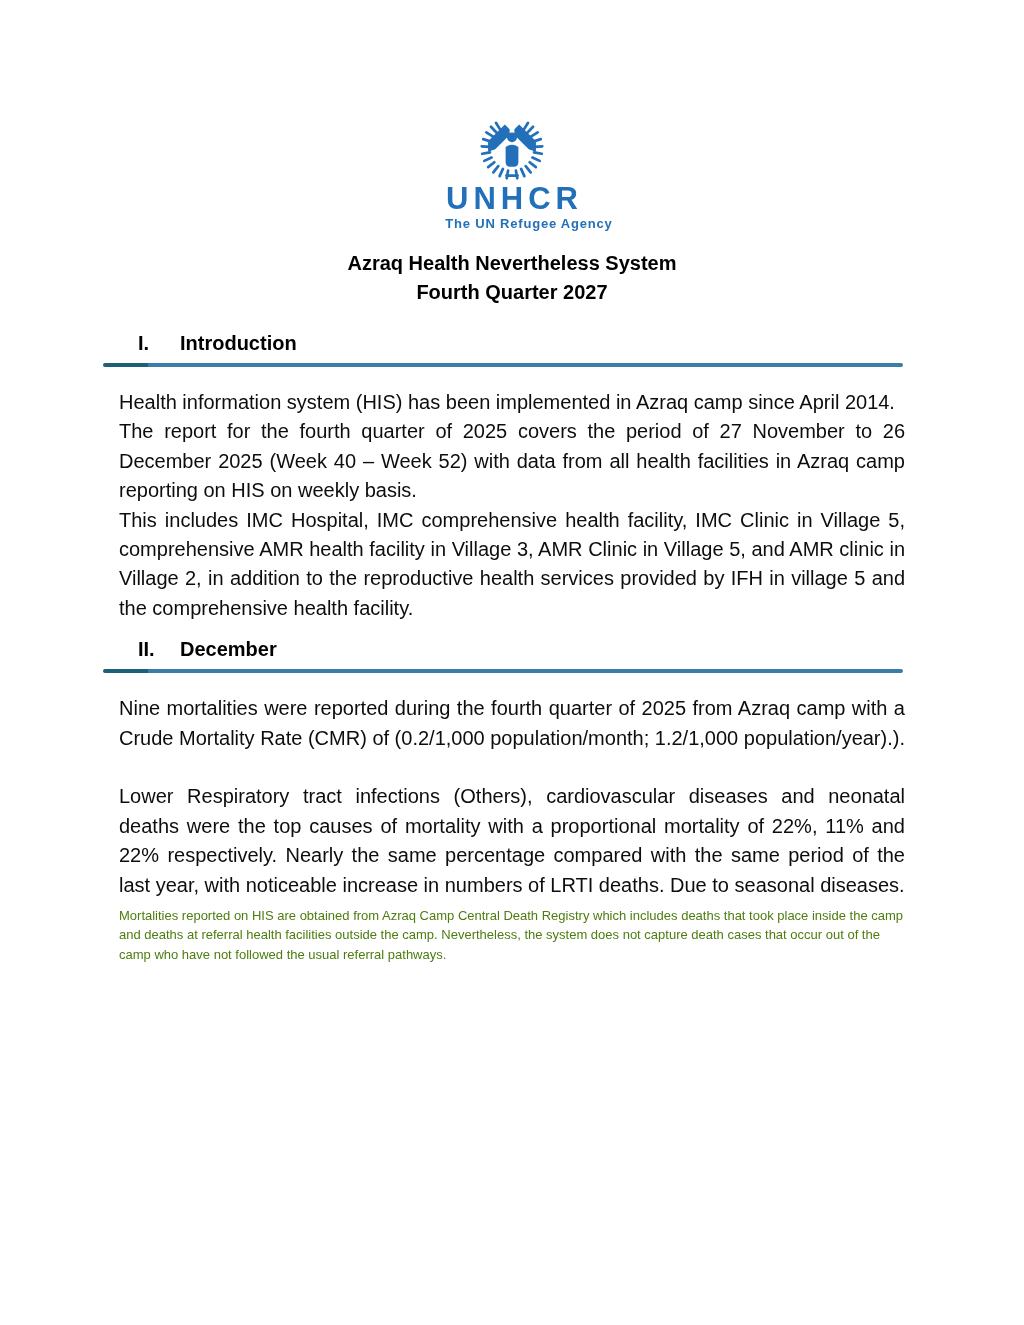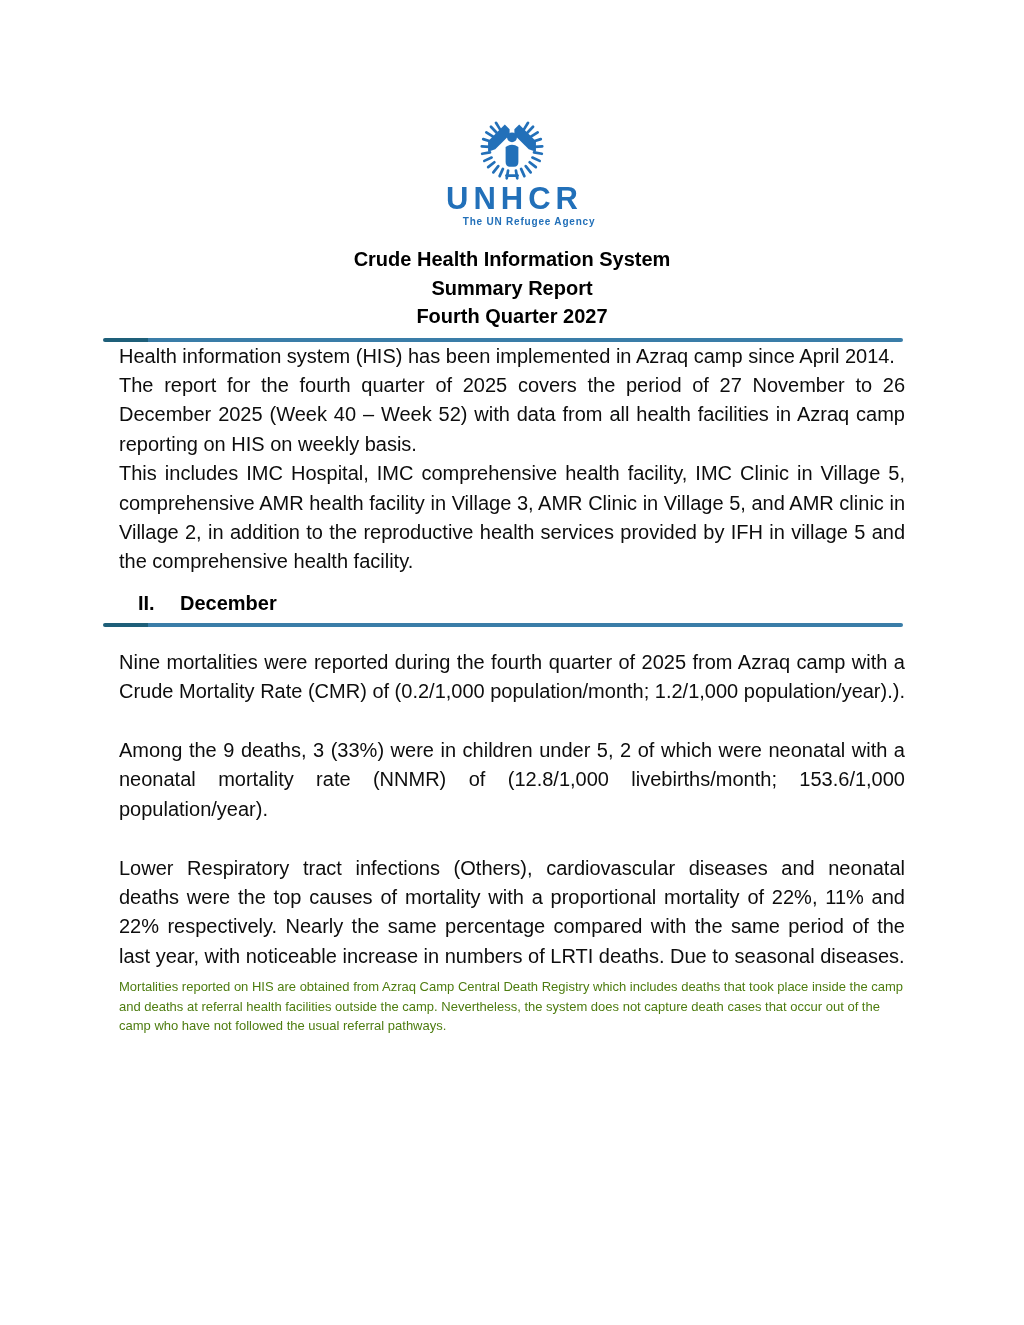--- a/index.html
+++ b/index.html
@@ -12,21 +12,21 @@
   .page { position: relative; width: 1024px; height: 1030px; background: #fff; }
 
   
   .logo-block { text-align: center; padding-top: 115px; }
   .emblem { display: block; margin: 0 auto; }
   .wordmark {
     color: #2270B9; font-weight: bold; font-size: 31px;
     letter-spacing: 5px; text-indent: 5px; line-height: 1.0; margin-top: 1px;
   }
   .tagline {
-    color: #2270B9; font-weight: bold; font-size: 10px;
+    color: #2270B9; font-weight: bold; font-size: 13px;
     letter-spacing: 0.8px; margin-top: 2px; padding-left: 34px;
   }
 
   
   .title-block {
     text-align: center; font-weight: bold; font-size: 20px;
     line-height: 28.5px; margin-top: 18px;
   }
 
   
@@ -40,21 +40,21 @@
   .sec-mortality .sec-heading { margin-top: 13px; }
   .rule {
     height: 4px; margin-top: 7px; margin-left: -16px; width: 800px;
     background: linear-gradient(to right, #1E5F79 0px, #1E5F79 45px, #3A7DA8 45px, #3A7DA8 100%);
     border-radius: 2px;
   }
   p.body-par {
     font-size: 20px; line-height: 29.4px; text-align: justify;
     margin: 0; color: #0d0d0d;
   }
-  .sec-intro p.body-par:first-of-type { }
+  .sec-intro p.body-par:first-of-type { margin-top: 21px; }
   .sec-mortality p.body-par:first-of-type { margin-top: 21px; }
   .sec-mortality p.body-par { margin-bottom: 29.4px; }
   .sec-mortality p.body-par:last-of-type { margin-bottom: 0; }
 
   .footnote {
     font-size: 13px; line-height: 19.4px; color: #4d7c0f;
     margin-top: 6px; text-align: left;
   }
 </style>
 </head>
@@ -94,40 +94,41 @@
         <path d="M 100 46 L 100 33 L 79 12 L 73 18 L 73 25 L 91 43 Z"></path>
         <circle cx="70" cy="28" r="6.2"></circle>
         <path d="M 62 40 Q 70 34.5 78 40 L 78 59 Q 78 65 72.5 65 L 67.5 65 Q 62 65 62 59 Z"></path>
       </g>
     </svg>
     <div class="wordmark">UNHCR</div>
     <div class="tagline">The UN Refugee Agency</div>
   </header>
 
   <div class="title-block">
-    <div>Crude Health Information System</div>
-    <div>Summary Report</div>
+    <div>Azraq Health Nevertheless System</div>
     <div>Fourth Quarter 2027</div>
   </div>
 
   <div class="content">
 
     <section class="sec-intro">
+      <div class="sec-heading">
+        <span class="num">I.</span><span class="lbl">Introduction</span>
+      </div>
       <div class="rule"></div>
       <p class="body-par">Health information system (HIS) has been implemented in Azraq camp since April 2014.</p>
       <p class="body-par">The report for the fourth quarter of 2025 covers the period of 27 November to 26 December 2025 (Week 40 – Week 52) with data from all health facilities in Azraq camp reporting on HIS on weekly basis.</p>
       <p class="body-par">This includes IMC Hospital, IMC comprehensive health facility, IMC Clinic in Village 5, comprehensive AMR health facility in Village 3, AMR Clinic in Village 5, and AMR clinic in Village 2, in addition to the reproductive health services provided by IFH in village 5 and the comprehensive health facility.</p>
     </section>
 
     <section class="sec-mortality">
       <div class="sec-heading">
         <span class="num">II.</span><span class="lbl">December</span>
       </div>
       <div class="rule"></div>
       <p class="body-par">Nine mortalities were reported during the fourth quarter of 2025 from Azraq camp with a Crude Mortality Rate (CMR) of (0.2/1,000 population/month; 1.2/1,000 population/year).).</p>
-      <p class="body-par">Among the 9 deaths, 3 (33%) were in children under 5, 2 of which were neonatal with a neonatal mortality rate (NNMR) of (12.8/1,000 livebirths/month; 153.6/1,000 population/year).</p>
       <p class="body-par">Lower Respiratory tract infections (Others), cardiovascular diseases and neonatal deaths were the top causes of mortality with a proportional mortality of 22%, 11% and 22% respectively. Nearly the same percentage compared with the same period of the last year, with noticeable increase in numbers of LRTI deaths. Due to seasonal diseases.</p>
     </section>
 
     <div class="footnote">Mortalities reported on HIS are obtained from Azraq Camp Central Death Registry which includes deaths that took place inside the camp and deaths at referral health facilities outside the camp. Nevertheless, the system does not capture death cases that occur out of the camp who have not followed the usual referral pathways.</div>
 
   </div>
 </div>
 
 </body></html>

